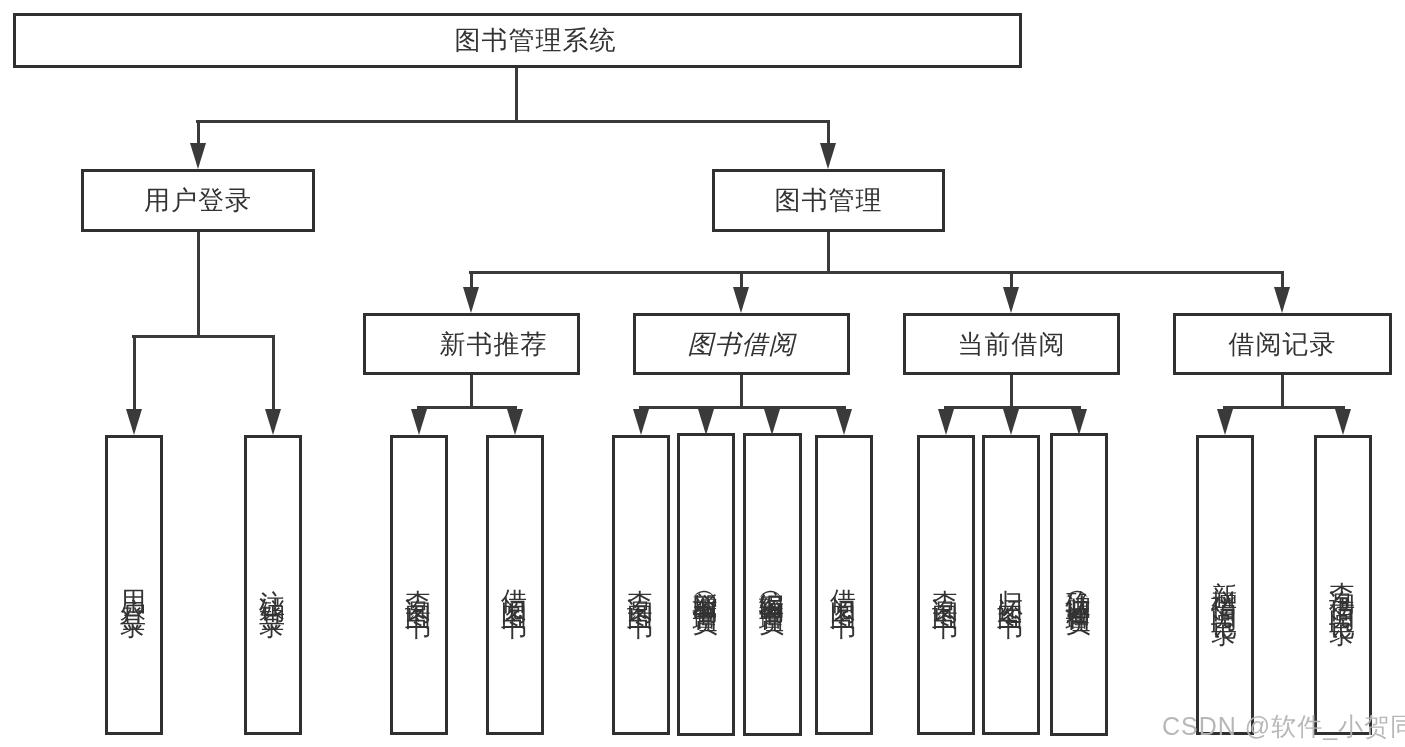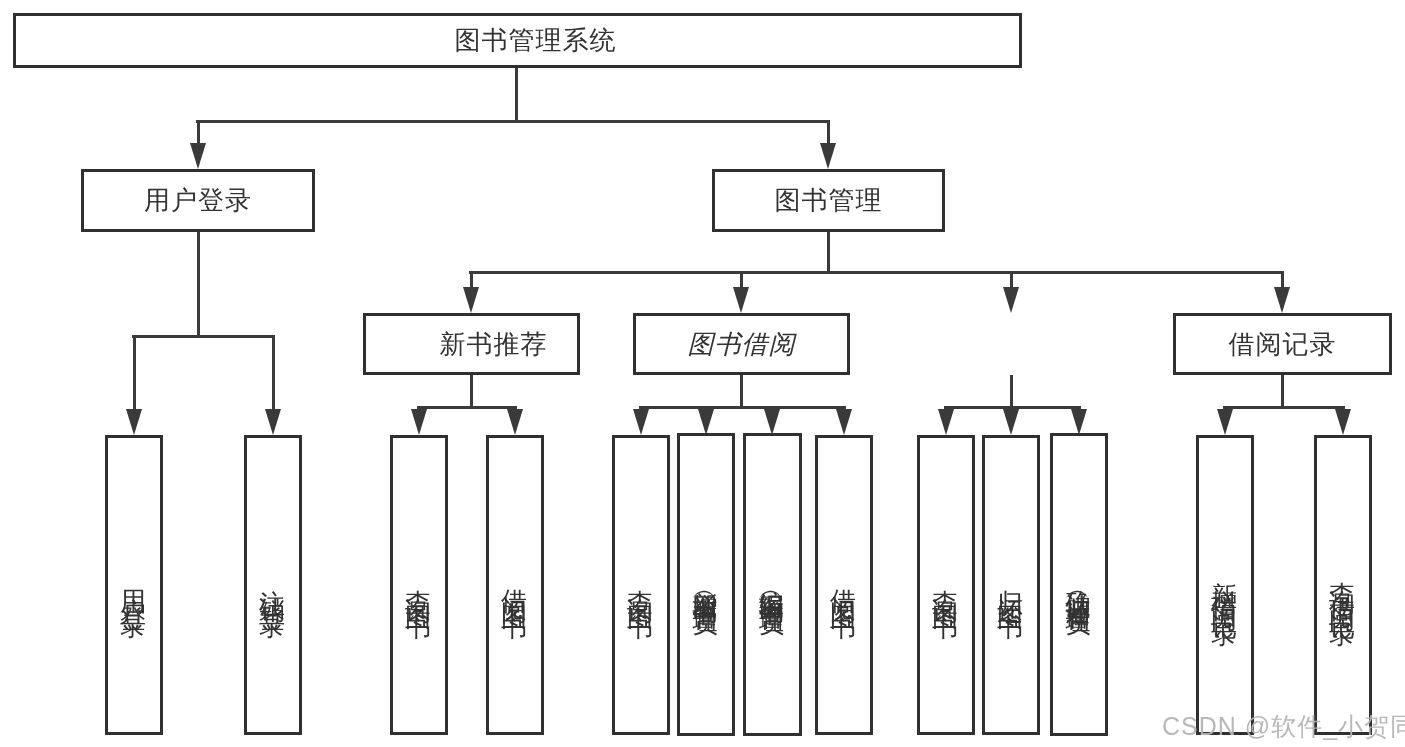--- a/index.html
+++ b/index.html
@@ -72,20 +72,21 @@
   <div class="arrow" style="left:463px;top:287px;"></div>
   <div class="vline" style="left:740px;top:271px;height:16px;"></div>
   <div class="arrow" style="left:733px;top:287px;"></div>
   <div class="vline" style="left:1010px;top:271px;height:16px;"></div>
   <div class="arrow" style="left:1003px;top:287px;"></div>
   <div class="vline" style="left:1281px;top:271px;height:16px;"></div>
   <div class="arrow" style="left:1274px;top:287px;"></div>
 
   <div class="node" style="left:363px;top:313px;width:217px;height:62px;padding-left:44px;">新书推荐</div>
   <div class="node" style="left:633px;top:313px;width:217px;height:62px;font-style:italic;">图书借阅</div>
+  <div class="node" style="left:903px;top:313px;width:217px;height:62px;">当前借阅</div>
   <div class="node" style="left:1173px;top:313px;width:219px;height:62px;">借阅记录</div>
 
   <div class="vline" style="left:470px;top:375px;height:31px;"></div>
   <div class="hline" style="left:417px;top:406px;width:100px;"></div>
   <div class="arrow" style="left:411px;top:409px;"></div>
   <div class="arrow" style="left:507px;top:409px;"></div>
 
   <div class="vline" style="left:740px;top:375px;height:31px;"></div>
   <div class="hline" style="left:639px;top:406px;width:207px;"></div>
   <div class="arrow" style="left:633px;top:409px;"></div>

